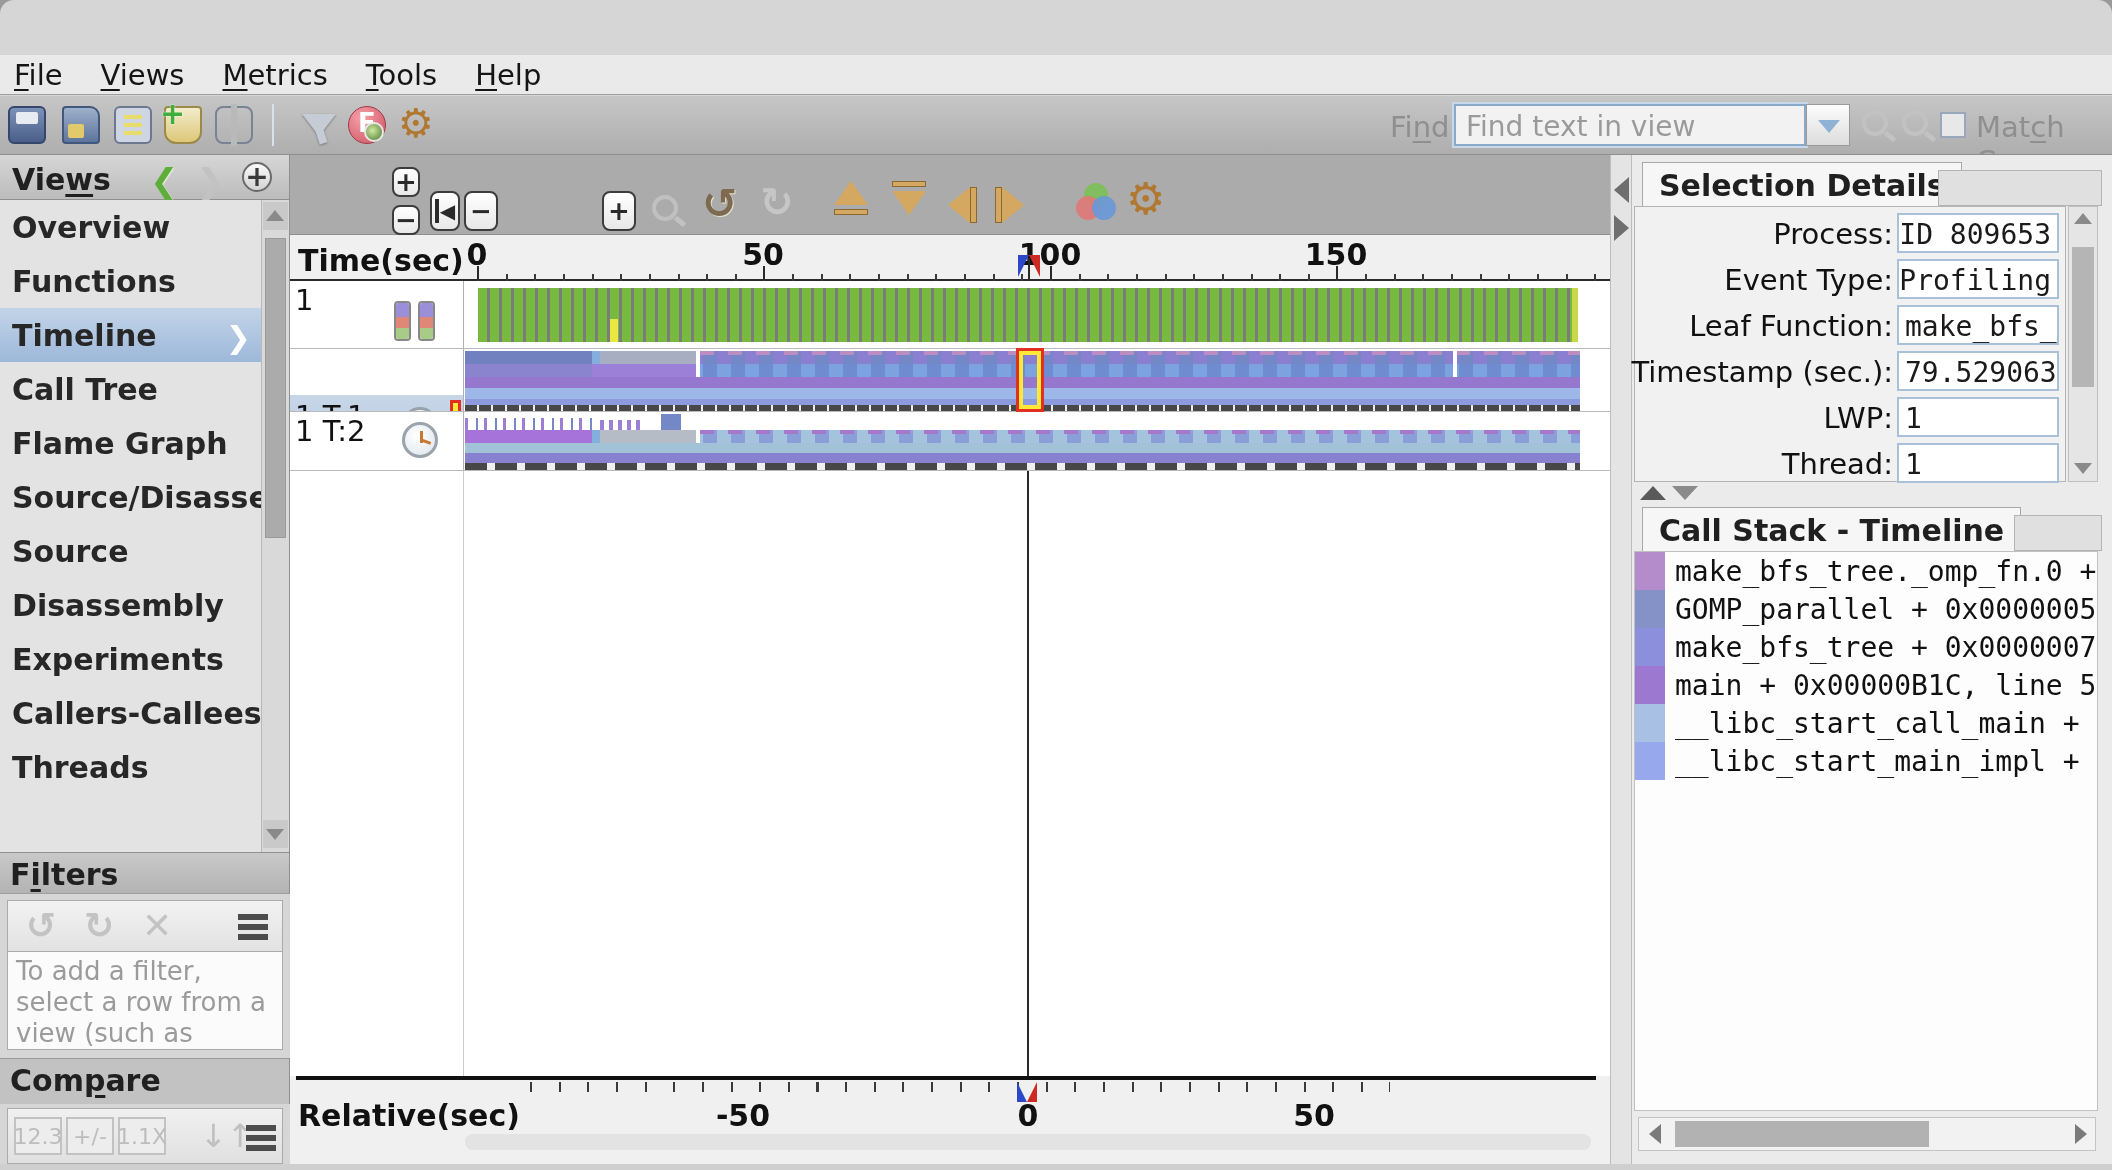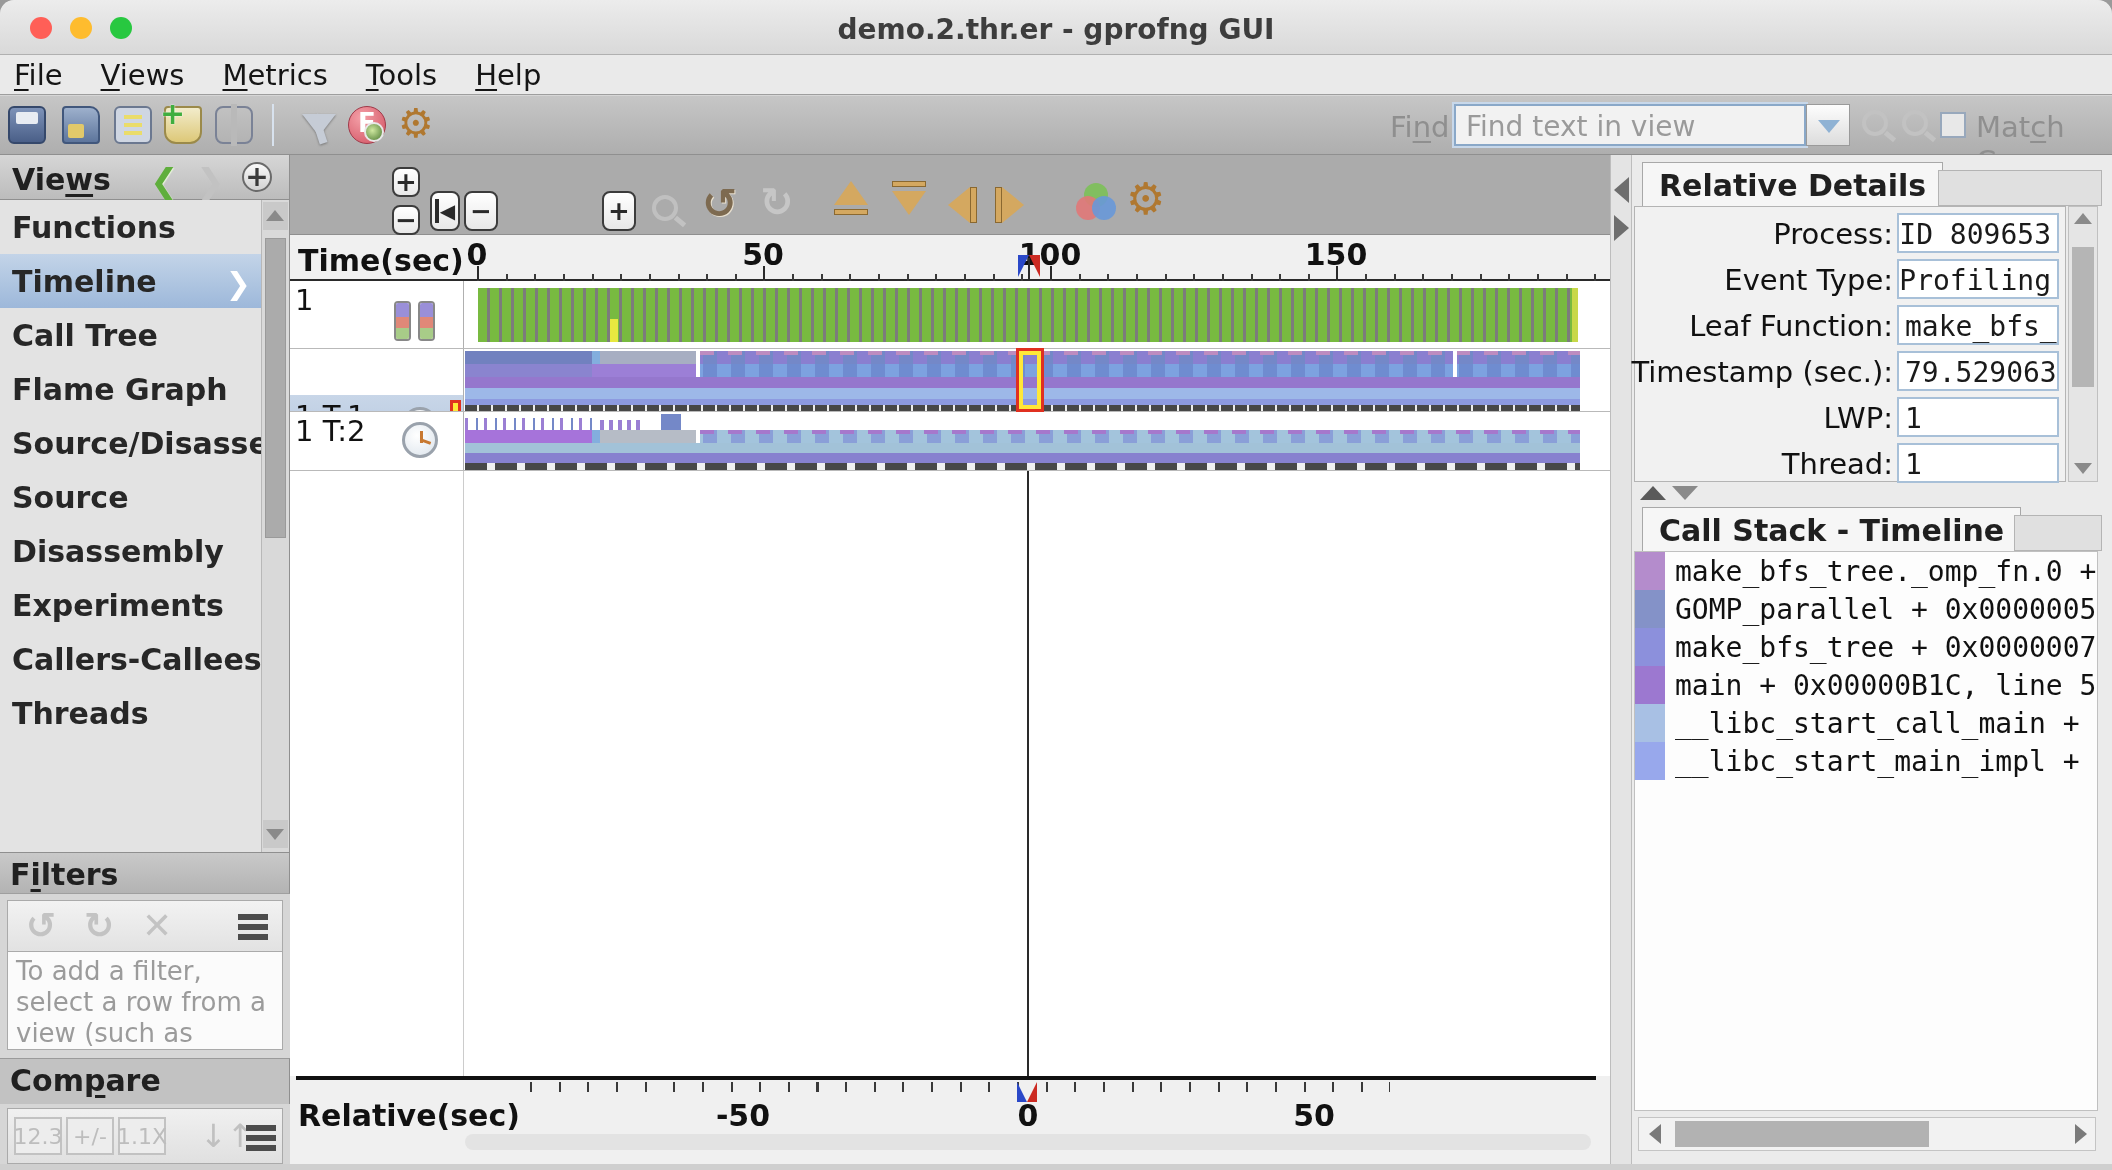--- a/index.html
+++ b/index.html
@@ -176,26 +176,20 @@
   .hs-tri-l{position:absolute;left:8px;top:4px;width:0;height:0;border-top:10px solid transparent;border-bottom:10px solid transparent;border-right:12px solid #7a7a7a;}
   .hs-tri-r{position:absolute;left:10px;top:4px;width:0;height:0;border-top:10px solid transparent;border-bottom:10px solid transparent;border-left:12px solid #7a7a7a;}
   .hs-thumb{position:absolute;left:36px;top:3px;width:254px;height:26px;background:#b2b2b2;}
   .bottom-strip{left:0;top:1164px;width:2112px;height:6px;background:#cfcfcf;}
 </style>
 </head>
 <body>
 
 <div class="window">
 
-  <div class="abs titlebar">
-    <div class="abs traffic" style="left: 30px; background-color: rgb(255, 95, 87);"></div>
-    <div class="abs traffic" style="left: 70px; background-color: rgb(254, 188, 46);"></div>
-    <div class="abs traffic" style="left: 110px; background-color: rgb(40, 200, 64);"></div>
-    <div class="abs title-text">demo.2.thr.er  -  gprofng GUI</div>
-  </div>
 
   <div class="abs menubar">
     <span class="menu-item"><u>F</u>ile</span>
     <span class="menu-item"><u>V</u>iews</span>
     <span class="menu-item"><u>M</u>etrics</span>
     <span class="menu-item"><u>T</u>ools</span>
     <span class="menu-item"><u>H</u>elp</span>
   </div>
 
   <div class="abs toolbar">
@@ -219,20 +213,23 @@
   </div>
 
   <div class="abs views-header">
     <div class="abs views-title">Vie<u>w</u>s</div>
     <div class="abs nav-back">❮</div>
     <div class="abs nav-fwd">❯</div>
     <div class="abs nav-add">+</div>
   </div>
 
   <div class="abs sidebar-list">
+    <div class="side-item">
+        <span>Overview</span>
+      </div>
     <div class="side-item">
         <span>Functions</span>
       </div>
     <div class="side-item selected">
       <span>Timeline</span>
       <span class="side-chevron">❯</span>
     </div>
     <div class="side-item">
         <span>Call Tree</span>
       </div>
@@ -443,21 +440,21 @@
     <div class="abs tl-hscroll" style="left:175px;top:58px;width:1126px;"></div>
   </div>
 
   <div class="abs splitter">
     <div class="split-l"></div>
     <div class="split-r"></div>
   </div>
 
   <div class="abs right-panel">
 
-    <div class="tab" style="left:10px;top:7px;">Relative Details</div>
+    <div class="tab" style="left:10px;top:7px;">Selection Details</div>
     <div class="tab-rest" style="left:306px;top:15px;width:164px;"></div>
 
     <div class="fields">
       <div class="field-row" style="top:6px;">
         <span class="field-label">Process:</span>
         <span class="field-value mono val-right">PID 809653]</span>
       </div>
       <div class="field-row" style="top:52px;">
         <span class="field-label">Event Type:</span>
         <span class="field-value mono val-right">ck Profiling</span>

